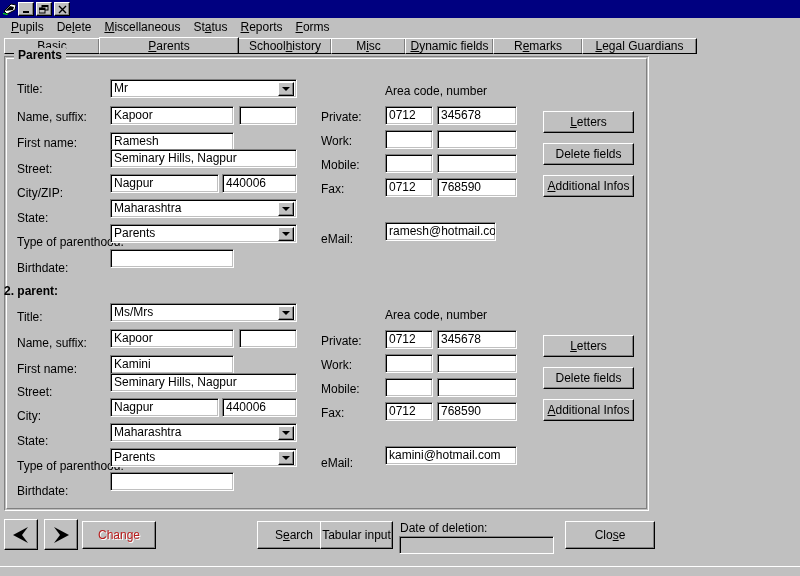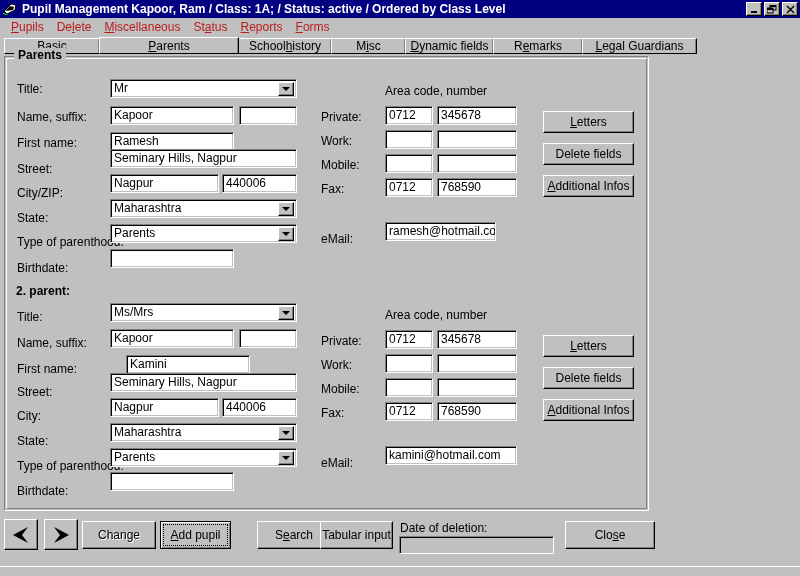--- a/index.html
+++ b/index.html
@@ -74,21 +74,21 @@
     display: flex;
     align-items: center;
     padding-left: 5px;
     box-sizing: border-box;
   }
   .menuitem {
     font-size: 12px;
     padding: 1px 7px 1px 6px;
     white-space: nowrap;
     cursor: default;
-    color: #b91c1c;
+    color: #000000;
   }
   .menuitem .acc { text-decoration: underline; }
 
   
   #tabstrip {
     position: absolute;
     left: 4px; top: 37px;
     height: 17px;
     display: flex;
     align-items: flex-end;
@@ -231,21 +231,21 @@
     align-items: center;
     justify-content: center;
     font-family: "Liberation Sans", sans-serif;
     font-size: 12px;
     color: #000;
     cursor: default;
     white-space: nowrap;
   }
   .btn .acc { text-decoration: underline; }
   .btn.disabled {
-    color: #000000;
+    color: #b91c1c;
     text-shadow: 1px 1px 0 #ffffff;
   }
   .btn.default-btn {
     border: 1px solid #000000;
     box-shadow: inset 1px 1px 0 #ffffff, inset -1px -1px 0 #808080;
   }
   .btn.default-btn .inner-focus {
     position: absolute;
     left: 2px; top: 2px; right: 2px; bottom: 2px;
     border: 1px dotted #000;
@@ -280,21 +280,20 @@
 <div id="titlebar">
   <span id="title-icon">
     <svg width="16" height="14" viewBox="0 0 16 14">
       <g>
         <path d="M2 9 L9 2 L14 3 L13 8 L5 12 Z" fill="#ffffff" stroke="#000000" stroke-width="1"></path>
         <path d="M3 9 L8 4 L12 5 L11 8 Z" fill="#000000"></path>
         <path d="M1 11 L6 12 L5 13 L1 12 Z" fill="#00ff00"></path>
       </g>
     </svg>
   </span>
-  <span id="title-text">Pupil Management Kapoor, Ram / Class: 1A; / Status: active / Ordered by Class Level</span>
   <span class="titlebtn">
     <svg width="9" height="9" viewBox="0 0 9 9">
         <rect x="1" y="6" width="6" height="2" fill="#000"></rect>
       </svg>
   </span>
   <span class="titlebtn">
     <svg width="10" height="9" viewBox="0 0 10 9">
       <rect x="3" y="0" width="6" height="5" fill="none" stroke="#000" stroke-width="1"></rect>
       <rect x="3" y="0" width="6" height="2" fill="#000"></rect>
       <rect x="0" y="3" width="6" height="5" fill="#c0c0c0" stroke="#000" stroke-width="1"></rect>
@@ -391,36 +390,36 @@
 <div class="txt" style="left:385px; top:178px; width:48px; height:19px;">0712</div>
 <div class="txt" style="left:437px; top:178px; width:80px; height:19px;">768590</div>
 
 <div class="lbl" style="left:321px; top:232px;">eMail:</div>
 <div class="txt" style="left:385px; top:222px; width:111px; height:19px;">ramesh@hotmail.com</div>
 
 <div class="btn" style="left:543px; top:111px; width:91px; height:22px;"><span class="acc">L</span>etters</div>
 <div class="btn" style="left:543px; top:143px; width:91px; height:22px;">Delete fields</div>
 <div class="btn" style="left:543px; top:175px; width:91px; height:22px;"><span class="acc">A</span>dditional Infos</div>
 
-<div class="section-header" style="left:16px; top:284px;">2. parent:</div>
+<div class="section-header" style="left:4px; top:284px;">2. parent:</div>
 
 <div class="lbl" style="left:17px; top:310px;">Title:</div>
 <div class="combo" style="left:110px; top:303px; width:187px; height:19px;">
   <span>Ms/Mrs</span>
   <span class="combo-arrow">
       <i></i>
     </span>
 </div>
 
 <div class="lbl" style="left:17px; top:336px;">Name, suffix:</div>
 <div class="txt" style="left:110px; top:329px; width:124px; height:19px;">Kapoor</div>
 <div class="txt" style="left:239px; top:329px; width:58px; height:19px;"></div>
 
 <div class="lbl" style="left:17px; top:362px;">First name:</div>
-<div class="txt" style="left:110px; top:355px; width:124px; height:19px;margin-left:16px;">Kamini</div>
+<div class="txt" style="left:110px; top:355px; width:124px; height:19px;">Kamini</div>
 
 <div class="lbl" style="left:17px; top:385px;">Street:</div>
 <div class="txt" style="left:110px; top:373px; width:187px; height:19px;">Seminary Hills, Nagpur</div>
 
 <div class="lbl" style="left:17px; top:409px;">City:</div>
 <div class="txt" style="left:110px; top:398px; width:109px; height:19px;">Nagpur</div>
 <div class="txt" style="left:222px; top:398px; width:75px; height:19px;">440006</div>
 
 <div class="lbl" style="left:17px; top:434px;">State:</div>
 <div class="combo" style="left:110px; top:423px; width:187px; height:19px;">
@@ -477,25 +476,20 @@
   <div class="btn" style="left:44px; top:5px; width:34px; height:31px;">
     <svg width="22" height="20" viewBox="0 0 22 20">
       <path d="M19 10 L4 2 L10 10 L4 18 Z" fill="#000000"></path>
     </svg>
   </div>
 
   <div class="btn disabled" style="left:82px; top:7px; width:74px; height:28px;">
     <span>Change</span>
   </div>
 
-  <div class="btn default-btn" style="left:160px; top:7px; width:71px; height:28px;">
-    <span class="inner-focus">
-        <span><span class="acc">A</span>dd pupil</span>
-      </span>
-  </div>
 
   <div class="btn" style="left:239px; top:7px; width:74px; height:28px;margin-left:18px;">
     <span>S<span class="acc">e</span>arch</span>
   </div>
 
   <div class="btn" style="left:320px; top:7px; width:73px; height:28px;">
     <span>Tabular input</span>
   </div>
 
   <div class="deletion-label" style="left:400px; top:7px;">Date of deletion:</div>

